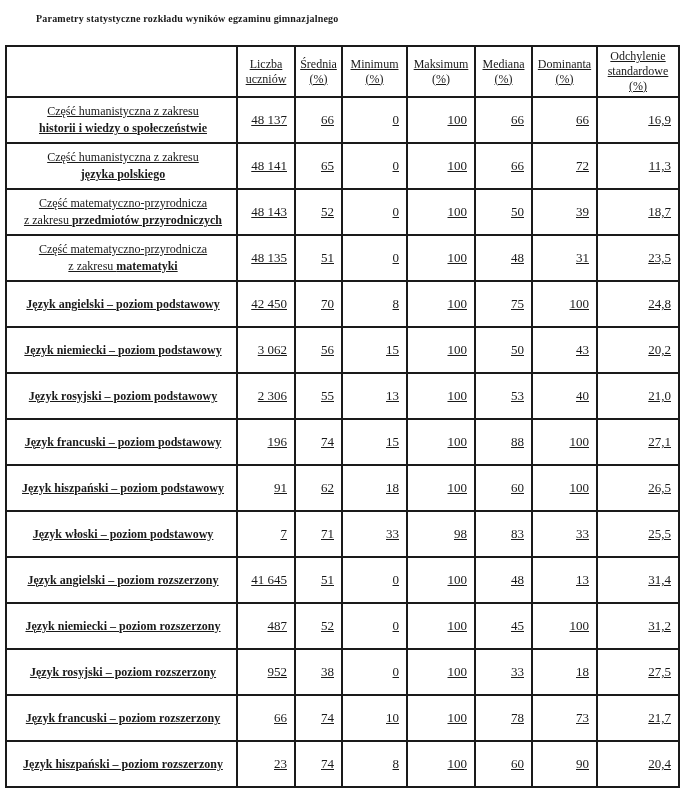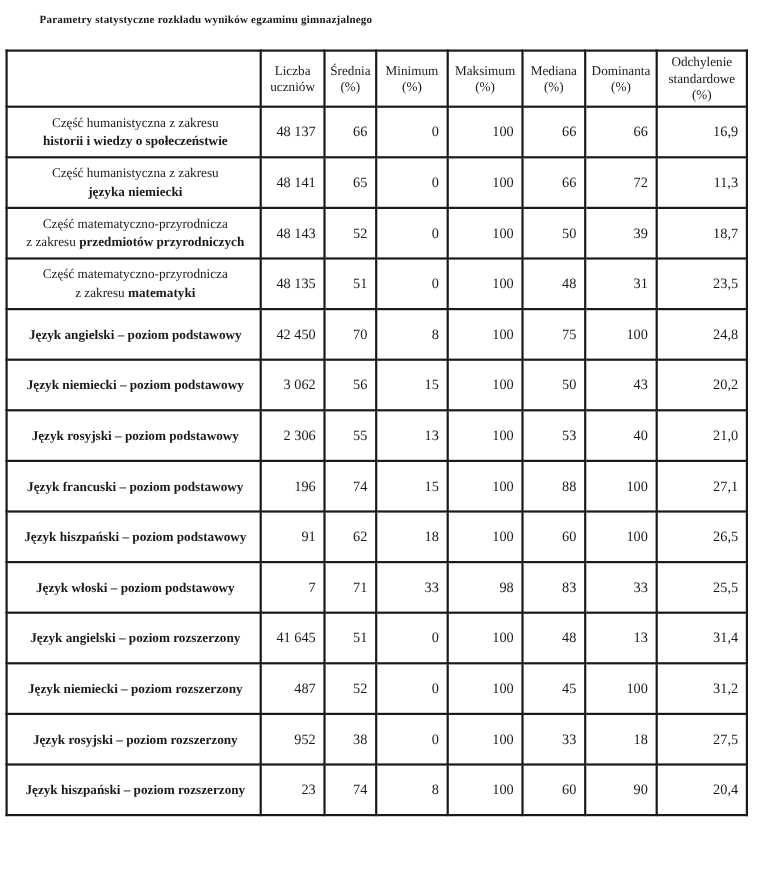--- a/index.html
+++ b/index.html
@@ -19,20 +19,21 @@
     font-weight: bold;
     margin: 13px 0 0 36px;
     letter-spacing: 0.2px;
     white-space: nowrap;
   }
   table.stats-table {
     border-collapse: collapse;
     table-layout: fixed;
     width: 673px;
     margin: 21px 0 0 5px;
+    text-decoration: underline;
   }
   table.stats-table th,
   table.stats-table td {
     border: 2px solid #1a1a1a;
     vertical-align: middle;
     overflow: hidden;
   }
   th.corner {
     border: none;
   }
@@ -108,21 +109,21 @@
           <td class="num-cell">66</td>
           <td class="num-cell">0</td>
           <td class="num-cell">100</td>
           <td class="num-cell">66</td>
           <td class="num-cell">66</td>
           <td class="num-cell">16,9</td>
         </tr>
         <tr>
           <td class="label-cell">
             <div class="lbl-line"><span>Część humanistyczna z zakresu</span></div>
-            <div class="lbl-line"><span class="bold">języka niemiecki</span></div>
+            <div class="lbl-line"><span class="bold">języka polskiego</span></div>
           </td>
           <td class="num-cell">48 141</td>
           <td class="num-cell">65</td>
           <td class="num-cell">0</td>
           <td class="num-cell">100</td>
           <td class="num-cell">66</td>
           <td class="num-cell">72</td>
           <td class="num-cell">11,3</td>
         </tr>
         <tr>
@@ -254,20 +255,32 @@
           <td class="num-cell">952</td>
           <td class="num-cell">38</td>
           <td class="num-cell">0</td>
           <td class="num-cell">100</td>
           <td class="num-cell">33</td>
           <td class="num-cell">18</td>
           <td class="num-cell">27,5</td>
         </tr>
         <tr>
           <td class="label-cell">
+            <div class="lbl-line"><span class="bold">Język francuski – poziom rozszerzony</span></div>
+          </td>
+          <td class="num-cell">66</td>
+          <td class="num-cell">74</td>
+          <td class="num-cell">10</td>
+          <td class="num-cell">100</td>
+          <td class="num-cell">78</td>
+          <td class="num-cell">73</td>
+          <td class="num-cell">21,7</td>
+        </tr>
+        <tr>
+          <td class="label-cell">
             <div class="lbl-line"><span class="bold">Język hiszpański – poziom rozszerzony</span></div>
           </td>
           <td class="num-cell">23</td>
           <td class="num-cell">74</td>
           <td class="num-cell">8</td>
           <td class="num-cell">100</td>
           <td class="num-cell">60</td>
           <td class="num-cell">90</td>
           <td class="num-cell">20,4</td>
         </tr>

